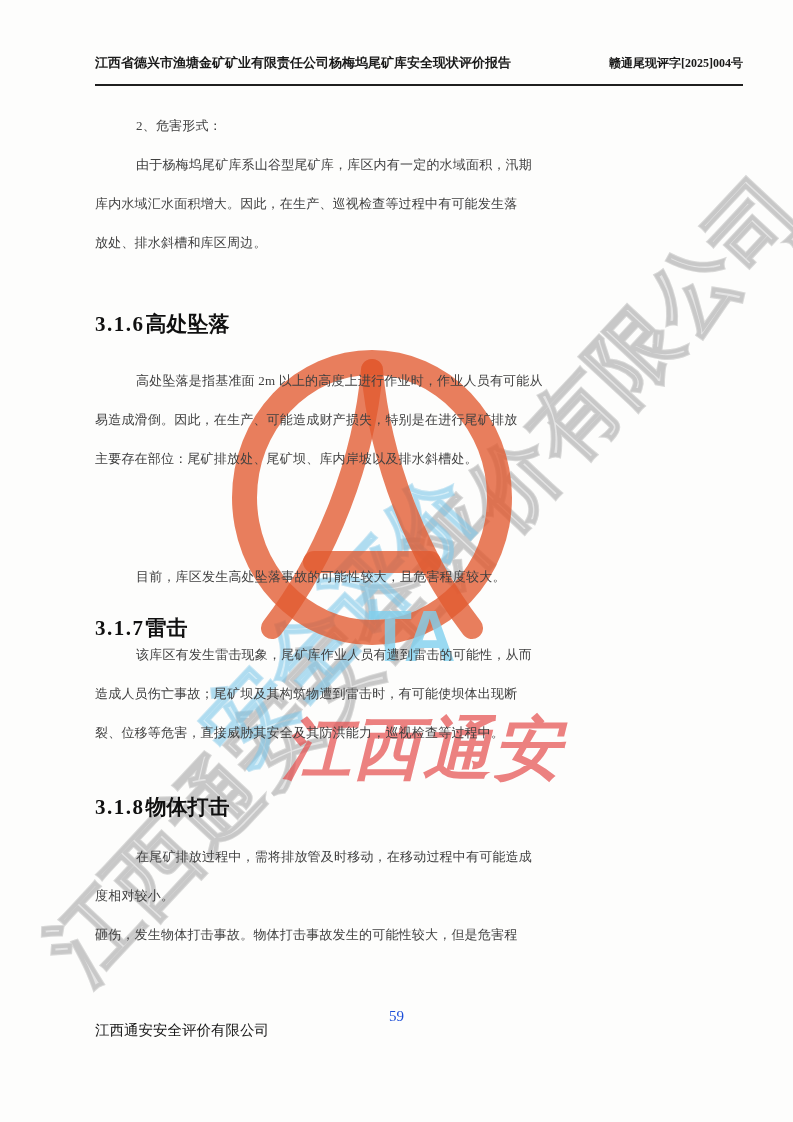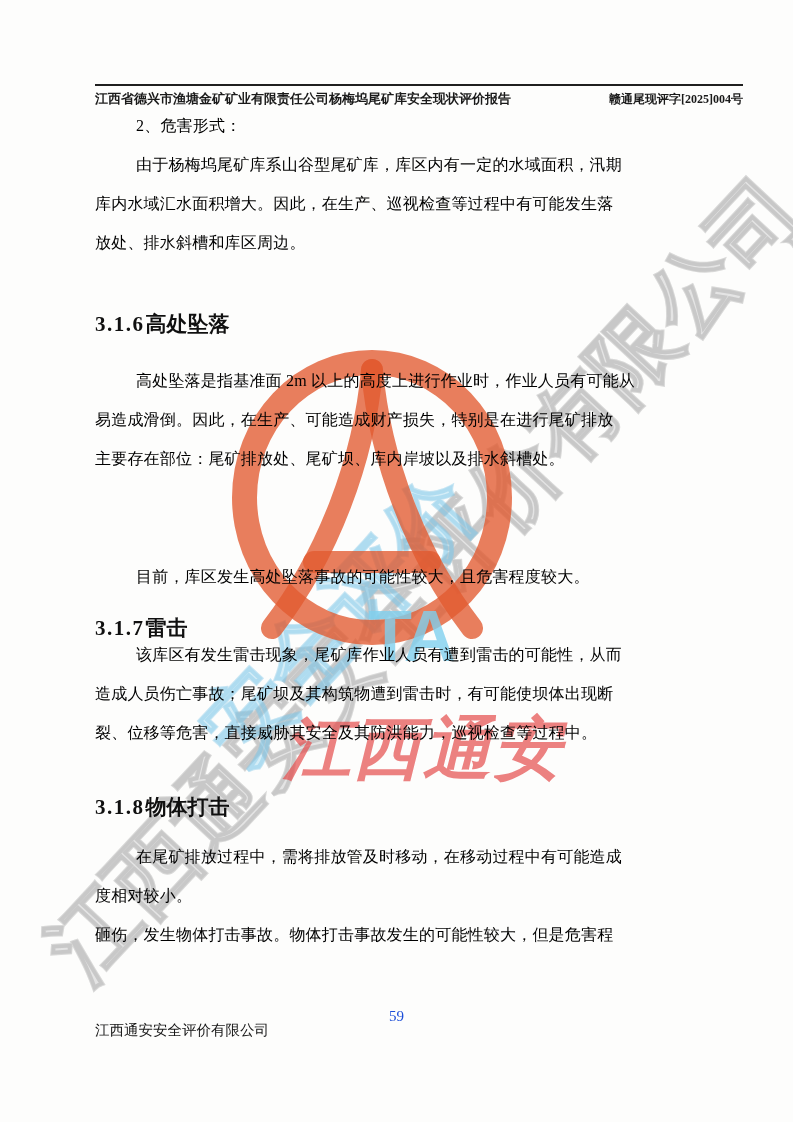--- a/index.html
+++ b/index.html
@@ -9,33 +9,33 @@
     margin:0 auto;
     background:#fdfdfc;
     overflow:hidden;
     font-family:"Liberation Serif","DejaVu Serif",serif;
     color:#1c1c1c;
   }
   
   .header{
     position:absolute;left:95px;top:54px;width:648px;
     display:flex;justify-content:space-between;align-items:baseline;
-    font-size:13px;color:#1a1a1a;white-space:nowrap;margin-top:36px;
+    font-size:13px;color:#1a1a1a;white-space:nowrap;
   }
   .header .h-left{font-weight:600;}
   .header .h-right{font-weight:700;font-size:12px;}
   .header-rule{
     position:absolute;left:95px;top:84px;width:648px;height:0;
     border-top:2px solid #1f1f1f;
   }
   
   .block{position:absolute;left:95px;width:650px;z-index:3;}
   .line{
-    height:39px;line-height:39px;font-size:16px;
-    white-space:nowrap;color:#000000;letter-spacing:0.2px;
+    height:39px;line-height:39px;font-size:13px;
+    white-space:nowrap;color:#404040;letter-spacing:0.2px;
   }
   .indent{padding-left:41px;}
   .heading{
     position:absolute;left:95px;width:650px;z-index:3;
     font-size:21px;font-weight:700;color:#101010;
     line-height:34px;white-space:nowrap;
   }
   .heading .hnum{letter-spacing:1.5px;margin-right:1px;}
   
   .wm{position:absolute;pointer-events:none;z-index:1;}

